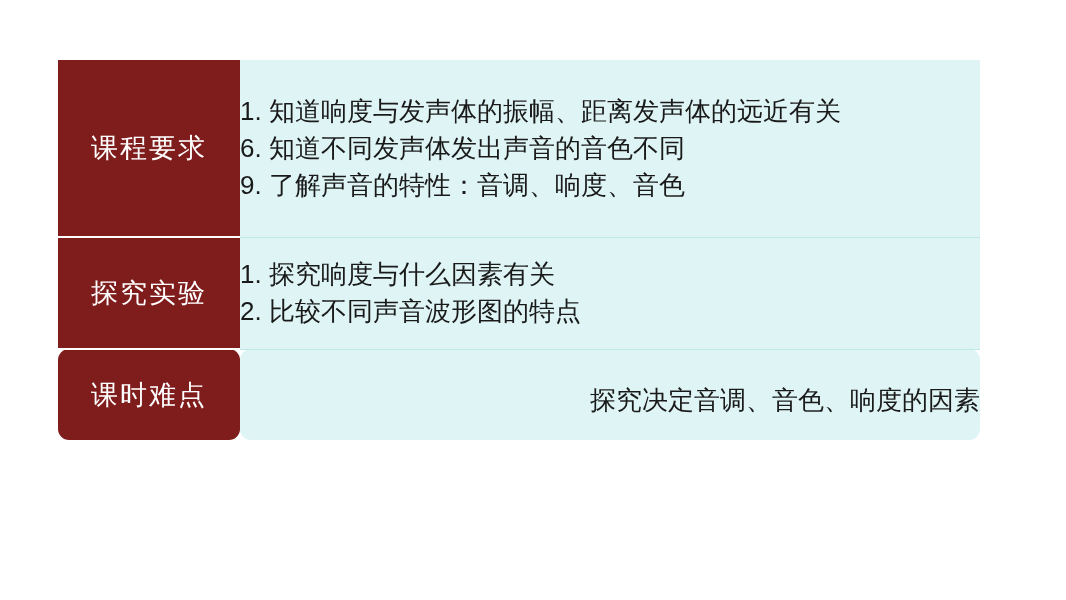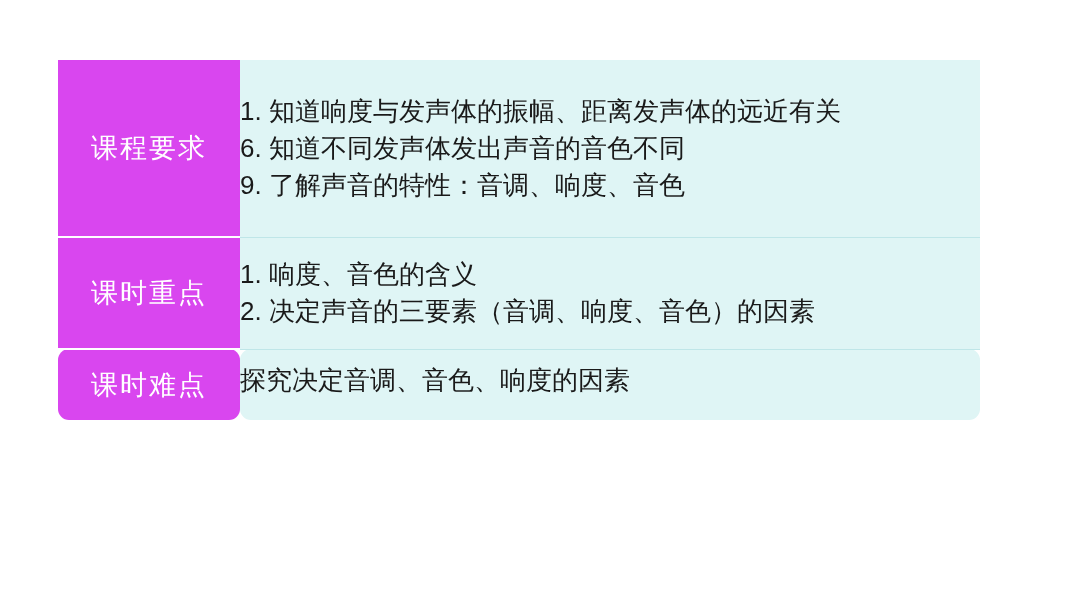--- a/index.html
+++ b/index.html
@@ -27,21 +27,21 @@
     border-collapse: collapse;
     width: 922px;
     table-layout: fixed;
   }
   table.content-table td {
     vertical-align: middle;
     padding: 0;
   }
   td.label-cell {
     width: 182px;
-    background: #d946ef;
+    background: #7f1d1d;
     color: #ffffff;
     text-align: center;
     font-size: 27px;
     letter-spacing: 2px;
     border-bottom: 2px solid #ffffff;
   }
   tr:last-child td.label-cell {
     border-bottom: none;
   }
   td.body-cell {
@@ -55,42 +55,42 @@
   tr:last-child td.body-cell {
     border-bottom: none;
   }
   .line {
     white-space: nowrap;
   }
   .row-1 td { height: 176px; }
   .row-2 td { height: 110px; }
   .row-3 td { height: 110px; }
   .row-4 td { height: 62px; border-radius: 11px; }
-  .row-4 td.body-cell { padding-top: 0; padding-bottom: 8px; }
+  .row-4 td.body-cell { padding-top: 20px; padding-bottom: 8px; text-align: right; }
 </style>
 </head>
 <body>
 
 <div class="slide">
   <div class="table-wrap">
     <table class="content-table">
       <tbody>
         <tr class="row-1">
           <td class="label-cell">课程要求</td>
           <td class="body-cell">
             <div class="line">1. 知道响度与发声体的振幅、距离发声体的远近有关</div>
             <div class="line">6. 知道不同发声体发出声音的音色不同</div>
             <div class="line">9. 了解声音的特性：音调、响度、音色</div>
           </td>
         </tr>
-        <tr class="row-3">
-          <td class="label-cell">课时重点</td>
+        <tr class="row-2">
+          <td class="label-cell">探究实验</td>
           <td class="body-cell">
-            <div class="line">1. 响度、音色的含义</div>
-            <div class="line">2. 决定声音的三要素（音调、响度、音色）的因素</div>
+            <div class="line">1. 探究响度与什么因素有关</div>
+            <div class="line">2. 比较不同声音波形图的特点</div>
           </td>
         </tr>
         <tr class="row-4">
           <td class="label-cell">课时难点</td>
           <td class="body-cell">
             <div class="line">探究决定音调、音色、响度的因素</div>
           </td>
         </tr>
       </tbody>
     </table>

